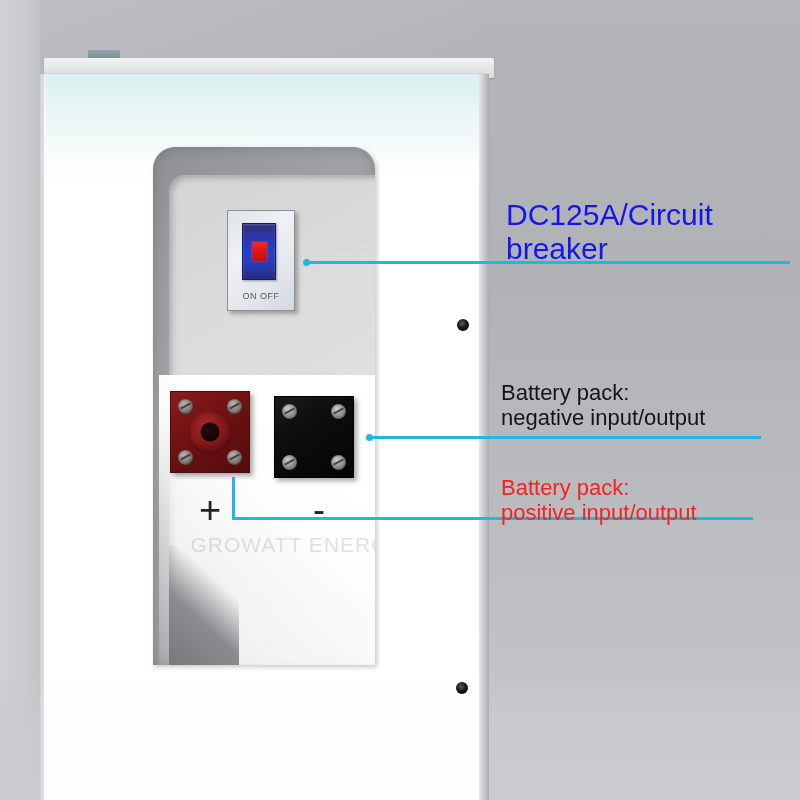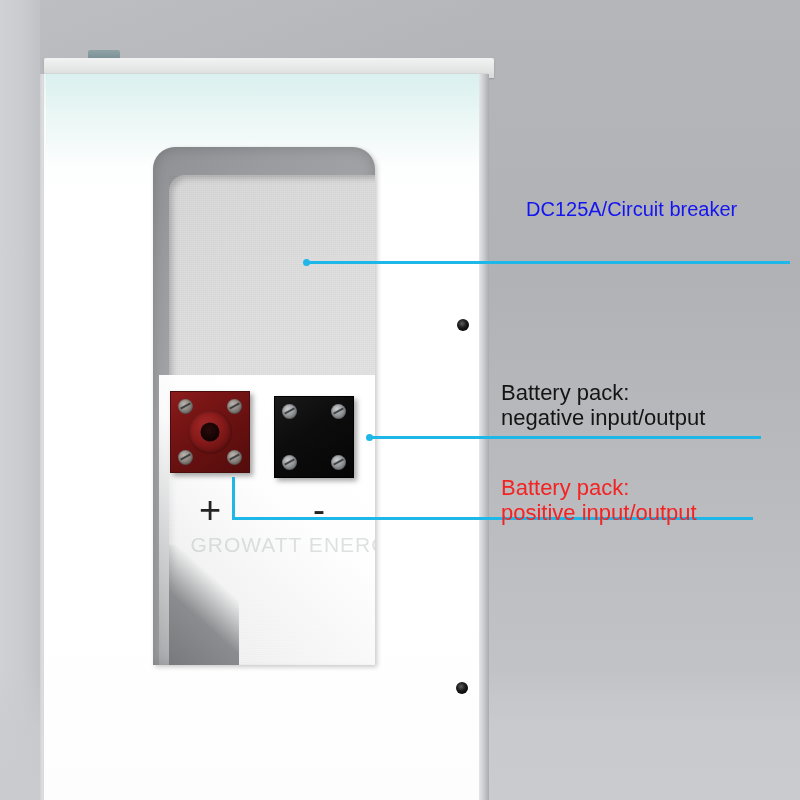--- a/index.html
+++ b/index.html
@@ -192,21 +192,21 @@
   .leader-dot{
     position:absolute;width:7px;height:7px;border-radius:50%;
     background:#1fb6e8;
   }
   .callout{
     position:absolute;
     font-family:"Liberation Sans", sans-serif;
     line-height:1.12;
     white-space:pre-line;
   }
-  .callout.blue{color:#1414f0;font-size:20px;margin-left:20px;}
+  .callout.blue{color:#1414f0;font-size:30px;}
   .callout.black{color:#141414;font-size:22px;}
   .callout.red{color:#f42222;font-size:22px;}
 </style>
 </head>
 <body>
 
 <div id="stage">
 
   <div class="bg-base"></div>
   <div class="bg-upper-dark"></div>
@@ -226,20 +226,26 @@
 
   <div class="recess">
     <div class="recess-inner">
       <div class="recess-grain"></div>
       <div class="recess-lightwash"></div>
       <div class="recess-shadowcorner"></div>
       <div class="recess-watermark">GROWATT ENERGY</div>
     </div>
   </div>
 
+  <div class="breaker">
+    <div class="breaker-rocker">
+      <div class="breaker-red"></div>
+    </div>
+    <div class="breaker-label">ON OFF</div>
+  </div>
 
   <div class="term term-pos">
     <div class="screw" style="left:7px;top:7px;"></div>
     <div class="screw" style="right:7px;top:7px;"></div>
     <div class="screw" style="left:7px;bottom:7px;"></div>
     <div class="screw" style="right:7px;bottom:7px;"></div>
     <div class="post">
       <div class="hole"></div>
     </div>
   </div>

